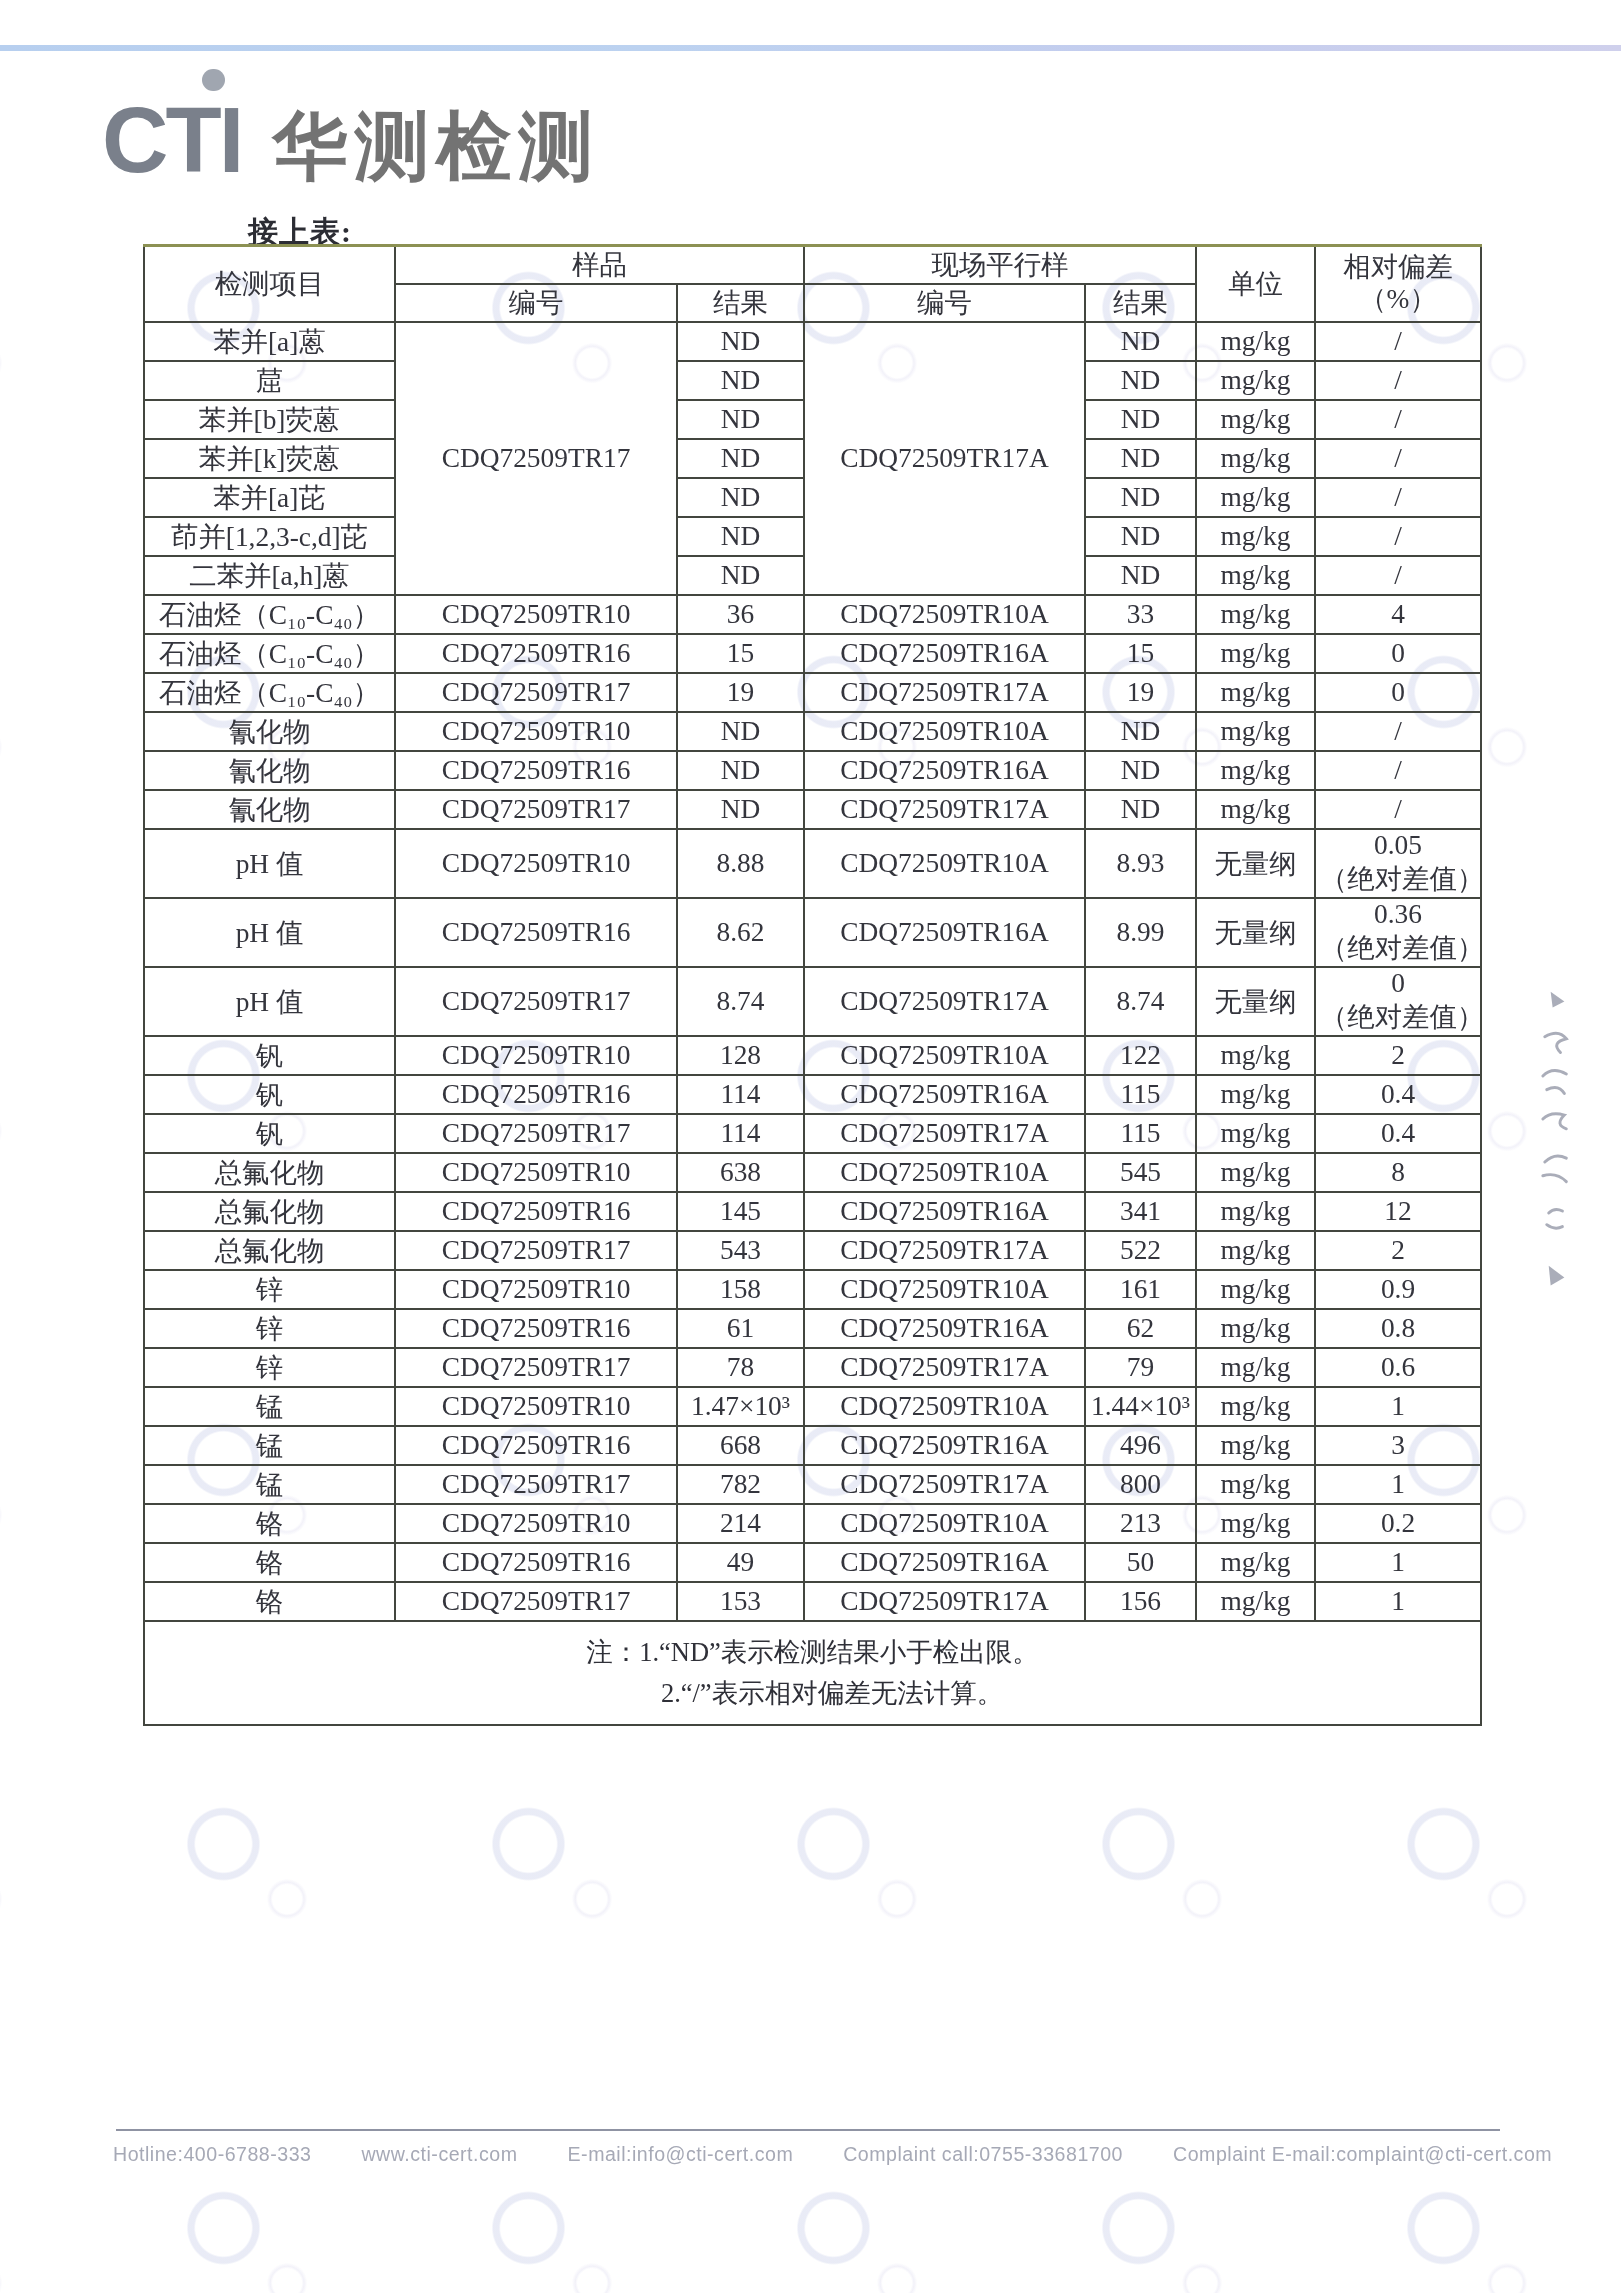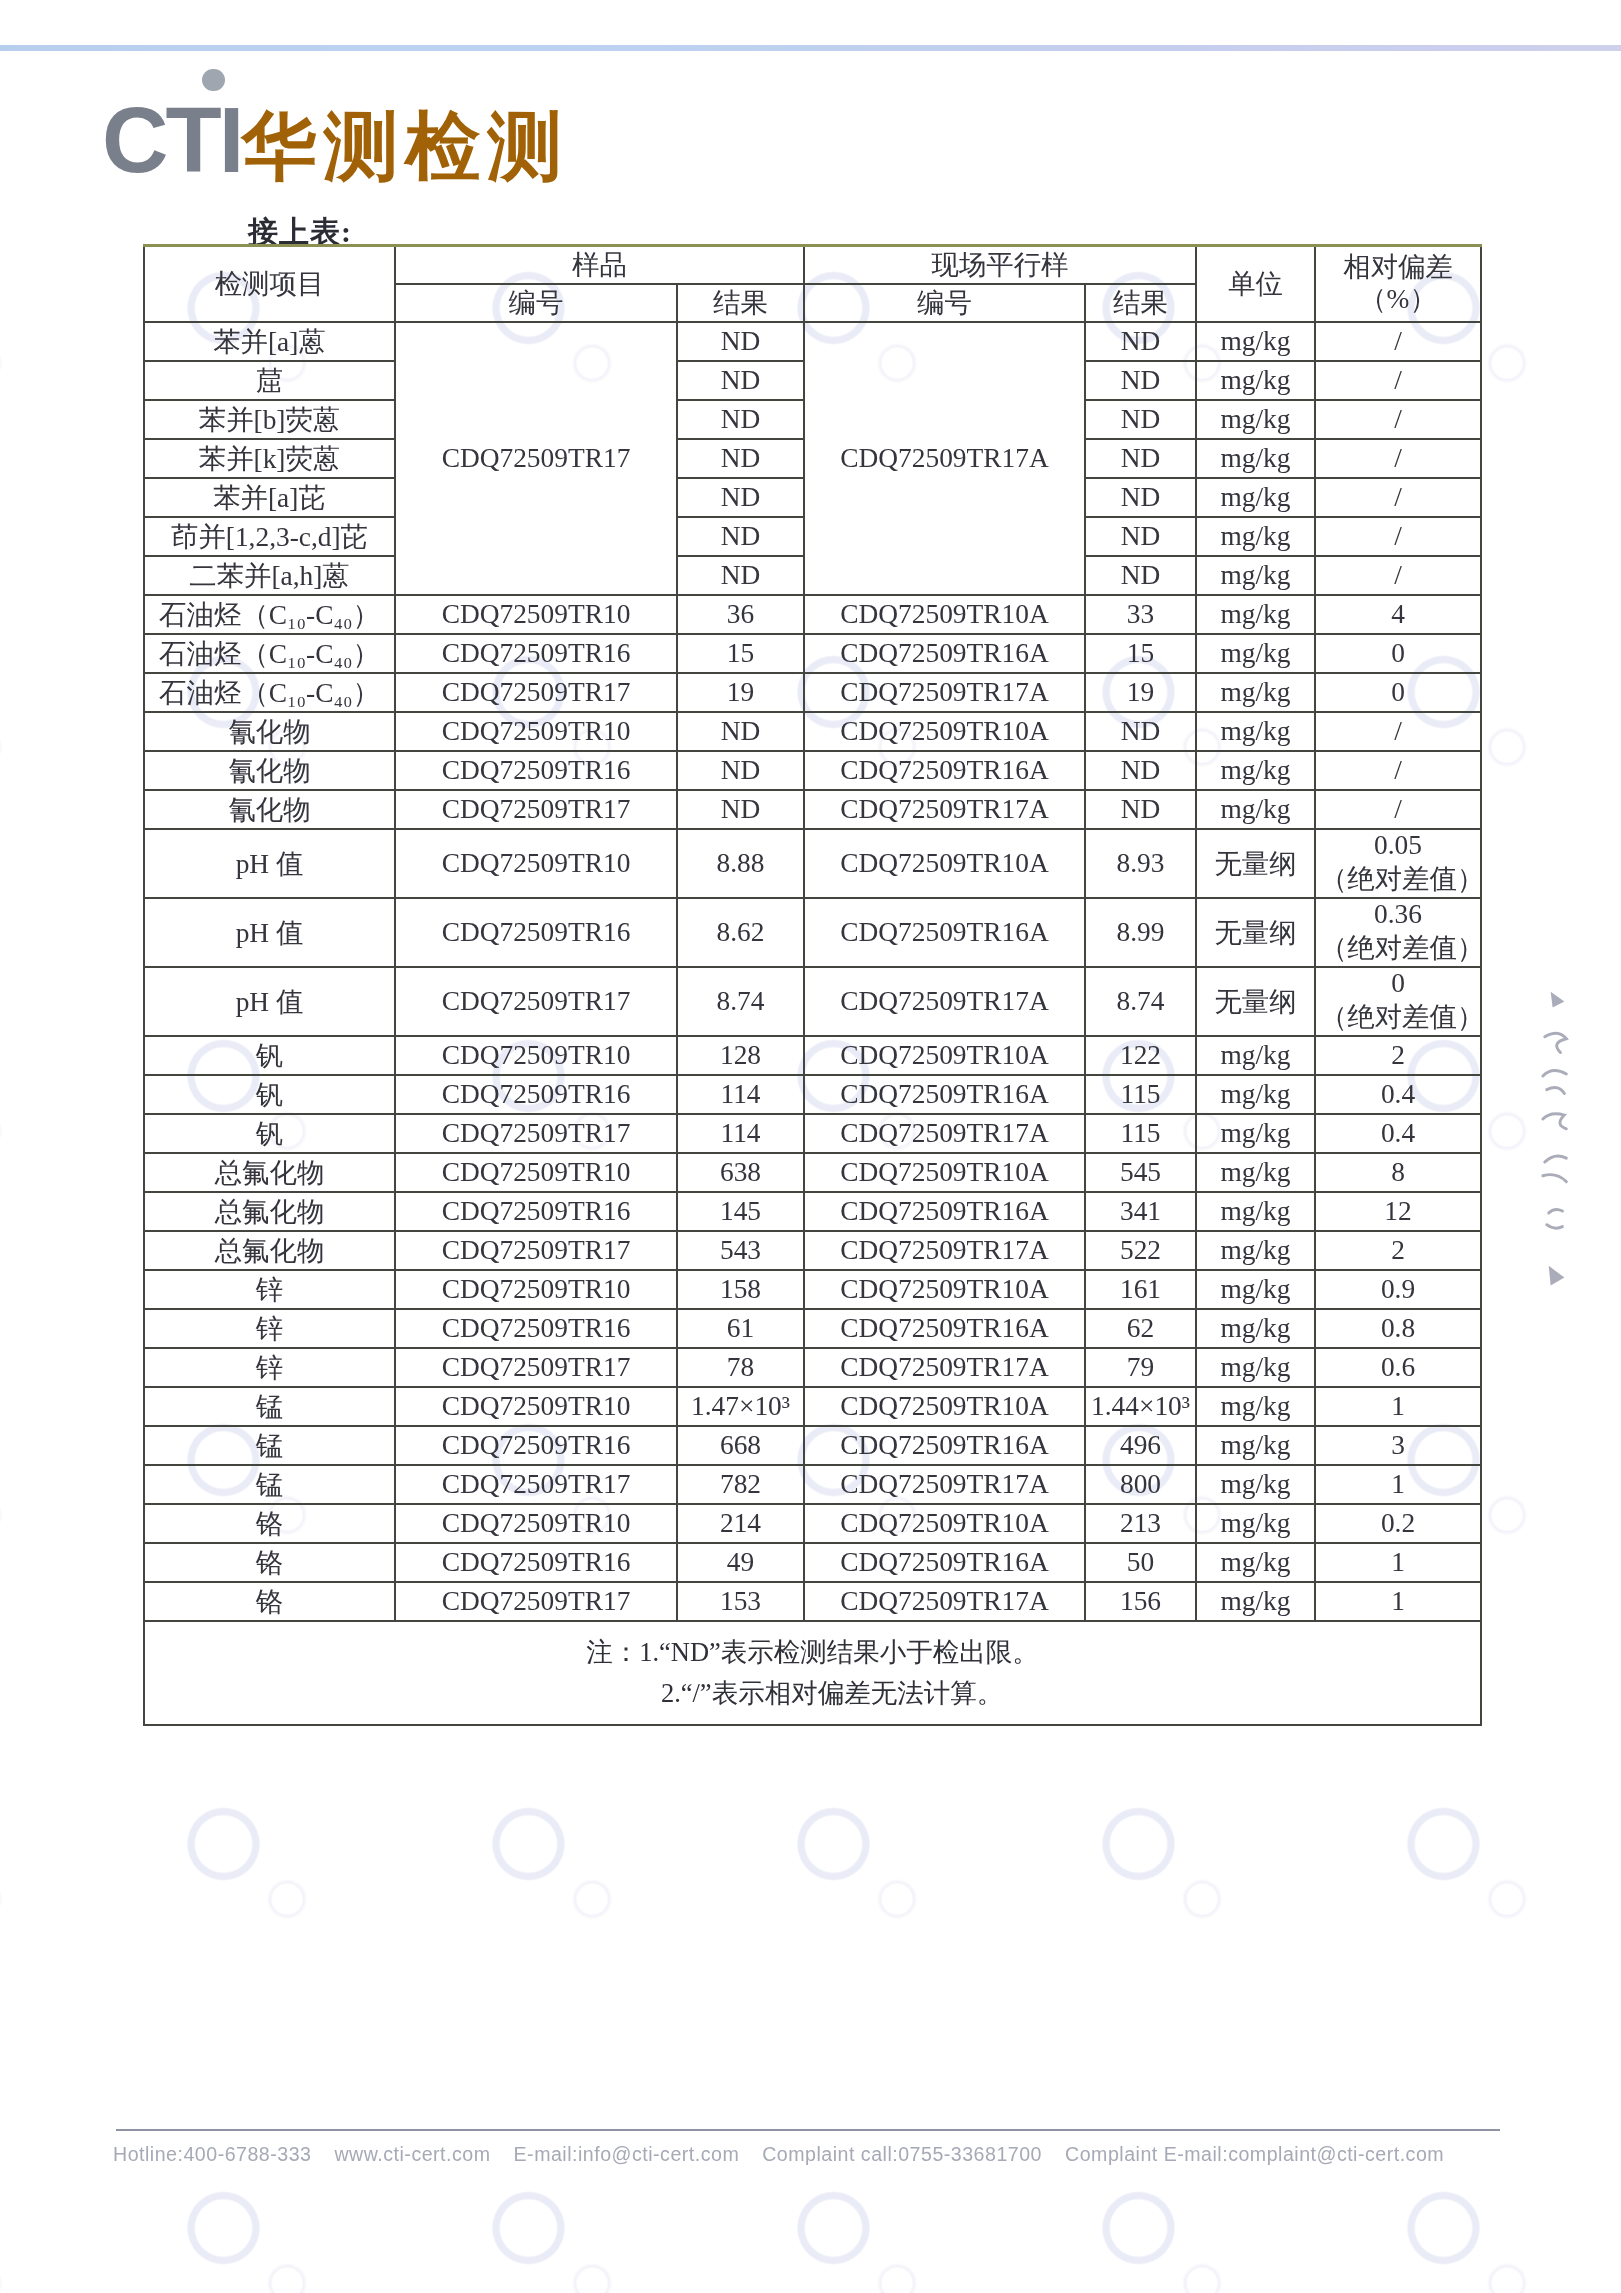--- a/index.html
+++ b/index.html
@@ -30,21 +30,21 @@
   .logo-cti{
     font-family:"Liberation Sans","DejaVu Sans",sans-serif;
     font-weight:700;font-size:92px;line-height:1;color:#7a808b;letter-spacing:-2.9px;
   }
   .logo-dot{
     position:absolute;left:100px;top:-25.5px;width:22.5px;height:22.5px;border-radius:50%;
     background:#a0a6b0;
   }
   .logo-cn{
     font-family:Liberation Serif, serif;
-    font-weight:700;font-size:75px;line-height:1;color:#a16207;letter-spacing:6.9px;
+    font-weight:700;font-size:75px;line-height:1;color:#737373;letter-spacing:6.9px;margin-left:31px;
   }
   
   #cont-label{
     position:absolute;left:248px;top:212px;
     font-weight:700;font-size:30px;color:#2c2d34;letter-spacing:1px;
   }
   
   #results-table{
     position:absolute;left:143px;top:244px;width:1337px;
     border-collapse:collapse;table-layout:fixed;
@@ -67,21 +67,21 @@
     text-align:left;vertical-align:top;white-space:normal;
     font-size:26.5px;line-height:1.55;padding:5.9px 7.8px;color:#2f3038;
   }
   .note-indent{padding-left:39px;}
   
   #footer-line{
     position:absolute;left:116px;top:2129px;width:1384px;height:2px;background:#8f93a3;
   }
   #footer{
     position:absolute;left:113px;top:2143px;width:1402px;
-    display:flex;gap:23px;align-items:center;
+    display:flex;gap:50px;align-items:center;
     font-family:"Liberation Sans","DejaVu Sans",sans-serif;
     font-size:19.6px;color:#a6a9b6;letter-spacing:0.5px;white-space:nowrap;
   }
   
   #margin-handwriting{position:absolute;left:1529px;top:980px;opacity:0.65;}
 </style>
 </head>
 <body>
 
 <div id="page">

